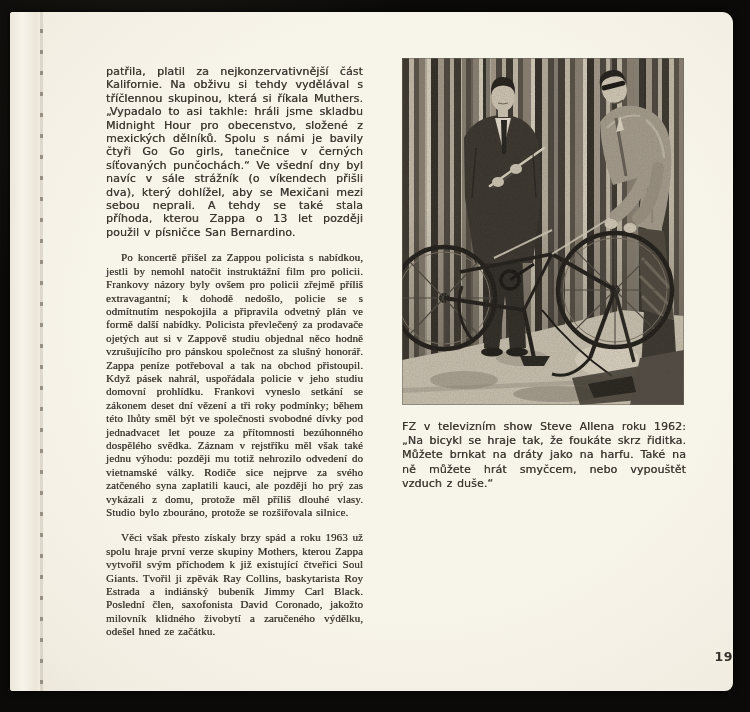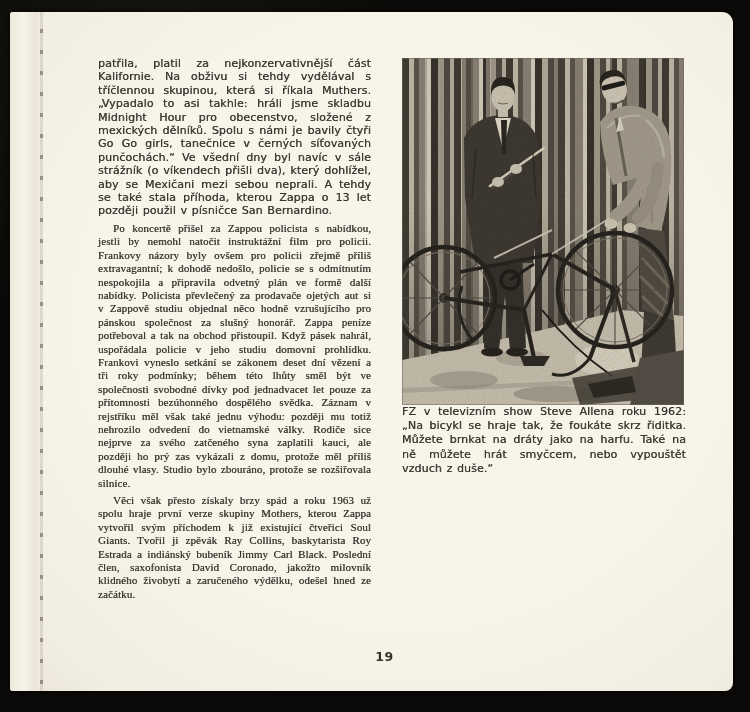--- a/index.html
+++ b/index.html
@@ -55,21 +55,21 @@
     width: 281px;
     color: #3a362f;
     font-size: 11px;
     line-height: 13.4px;
     text-align: justify;
     letter-spacing: 0.1px;
     word-spacing: 1px;
     text-shadow: 0.35px 0 0 rgba(58,54,47,0.75);
   }
   .article p {
-    margin: 4px;
+    margin: 12px;
   }
   .article p.indented {
     text-indent: 15px;
     font-family: Liberation Serif, serif;
   }
   .photo-figure {
     position: absolute;
     left: 392px;
     top: 46px;
     width: 284px;
@@ -77,37 +77,38 @@
   }
   .photo {
     width: 282px;
     height: 347px;
     overflow: hidden;
   }
   .photo svg {
     display: block;
   }
   .caption {
+    margin-top: 15px;
     width: 284px;
     color: #3a362f;
     font-size: 11px;
     line-height: 14.2px;
     text-align: justify;
     letter-spacing: 0.1px;
     word-spacing: 1px;
     text-shadow: 0.35px 0 0 rgba(58,54,47,0.75);
   }
   .page-number {
     position: absolute;
     left: 0;
     top: 637px;
     width: 100%;
     padding-left: 26px;
     box-sizing: border-box;
-    text-align: center;
+    text-align: right;
     font-size: 12.5px;
     font-weight: bold;
     color: #35312b;
     letter-spacing: 0.5px;
   }
 </style>
 </head>
 <body>
 
 <div class="scan-frame">

